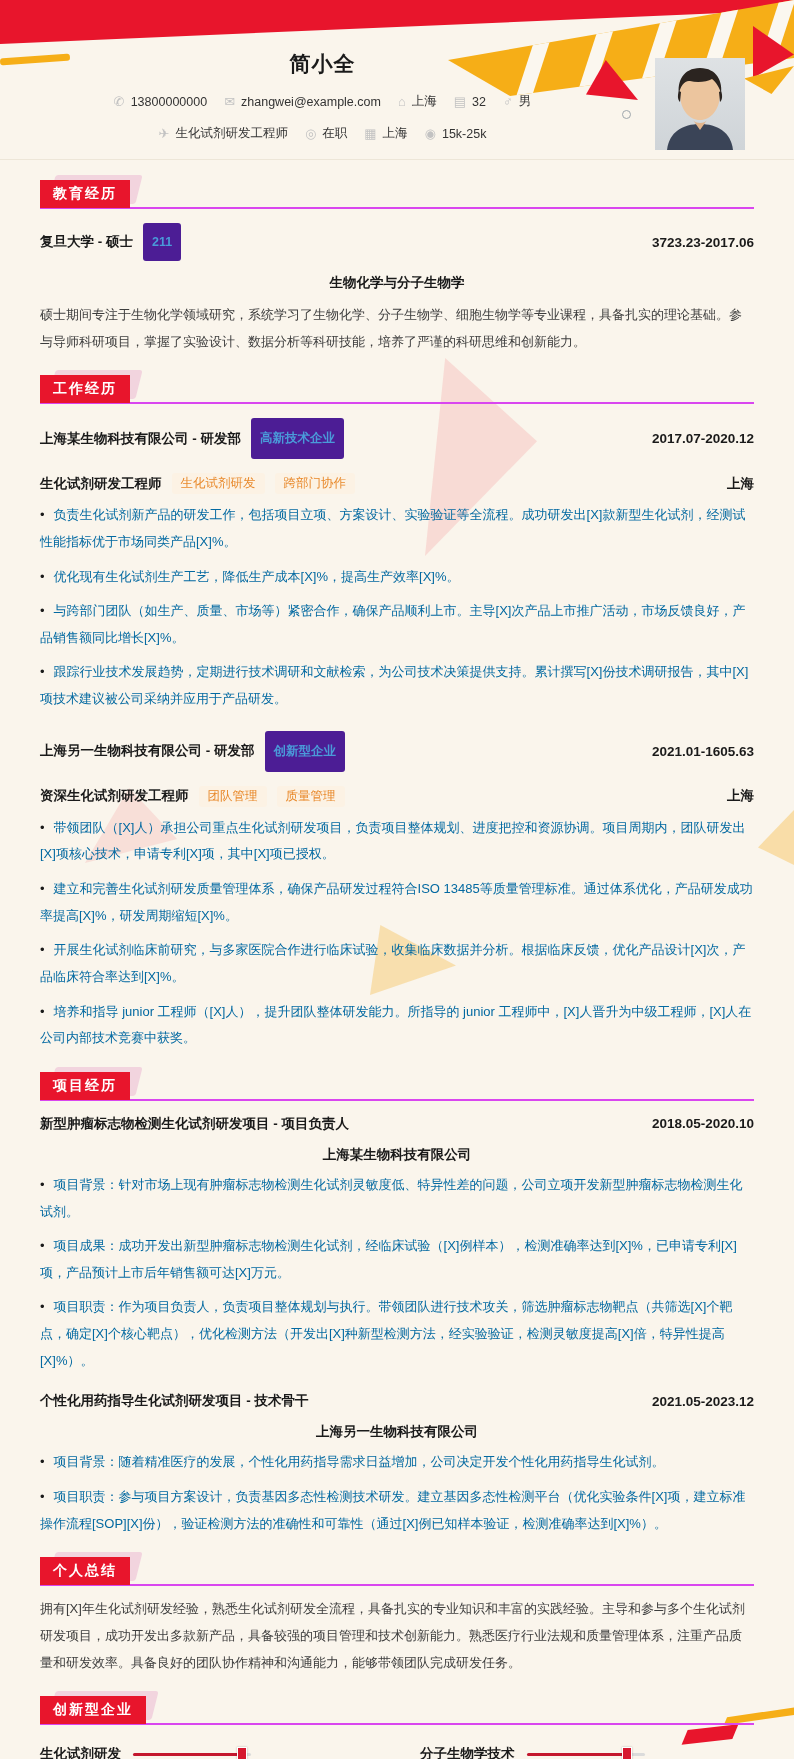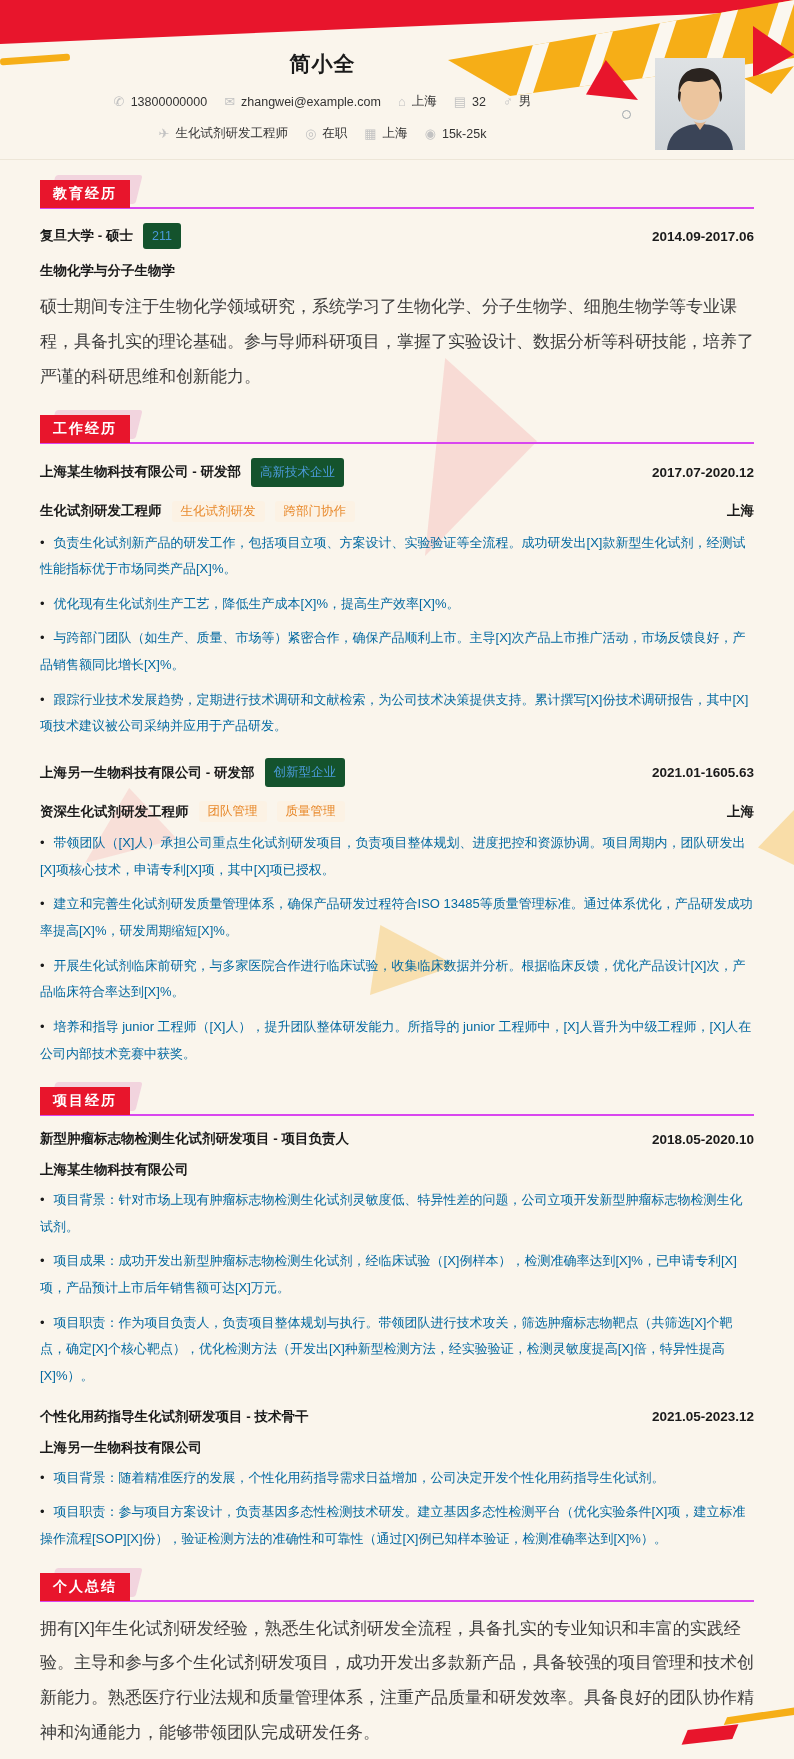--- a/index.html
+++ b/index.html
@@ -49,27 +49,27 @@
   .section { margin-top:20px; }
   .section-head { position:relative; border-bottom:2px solid #d946ef; height:29px;text-decoration:underline; }
   .badge-wrap { position:relative; display:inline-block; }
   .badge-wrap::before { content:""; position:absolute; left:12px; top:-5px; right:-9px; bottom:4px;
     background:#F2D4DE; transform:skewX(-14deg); border-radius:3px; }
   .sec-badge { position:relative; display:inline-block; background:#E8152C; color:#fff;
     font-size:14px; font-weight:bold; letter-spacing:2px; padding:5px 13px; }
   .row-between { display:flex; justify-content:space-between; align-items:center; margin-top:14px; }
   .row-left { display:flex; align-items:center; gap:10px; }
   .h-bold { font-weight:bold; font-size:13.5px; color:#1A1A1A; }
-  .tag-blue { font-size:12.5px; color:#4A9AD9; background:#14532d; padding:6px 9px; border-radius:3px; }
+  .tag-blue { font-size:12.5px; color:#4A9AD9; background:#4c1d95; padding:12px 9px; border-radius:3px;font-weight:bold; }
   .tag-orange { font-size:12.5px; color:#E8892B; background:#FCF2E4; padding:2px 9px; border-radius:3px; }
-  .para { font-size:17px; line-height:2.05; color:#3D3D3D; margin-top:10px; }
+  .para { font-size:13px; line-height:2.05; color:#3D3D3D; margin-top:10px; }
   .bullet { font-size:13px; line-height:2.05; color:#0369a1; margin-top:8px; }
   .bullet::before { content:"•"; color:#1A1A1A; margin-right:9px; font-size:13px; }
   .entry { margin-bottom:18px; }
-  .sub-bold { font-weight:bold; font-size:13.5px; color:#1A1A1A; margin-top:13px; }
+  .sub-bold { font-weight:bold; font-size:13.5px; color:#1A1A1A; margin-top:13px;text-align:center; }
   
   .skills-grid { display:grid; grid-template-columns:1fr 1fr; column-gap:46px; row-gap:20px; margin:20px 0 6px 0; }
   .skill { display:flex; align-items:center; gap:12px; }
   .skill-name { font-weight:bold; font-size:13.5px; color:#1A1A1A; white-space:nowrap; }
   .skill-track { position:relative; width:118px; height:3px; background:#DBDBDB; border-radius:2px; }
   .skill-fill { position:absolute; left:0; top:0; height:3px; background:#C4172E; border-radius:2px; }
   .skill-handle { position:absolute; top:-5.5px; width:10px; height:13px; background:#D6182F;
     border:1.5px solid #fff; box-shadow:0 0 2px rgba(0,0,0,0.25); transform:translateX(-50%); cursor:pointer; }
 </style>
 </head>
@@ -164,21 +164,21 @@
 
   <div class="section">
     <div class="section-head">
       <span class="badge-wrap"><span class="sec-badge">教育经历</span></span>
     </div>
     <div class="row-between">
       <div class="row-left">
         <span class="h-bold">复旦大学 - 硕士</span>
         <span class="tag-blue">211</span>
       </div>
-      <span class="h-bold">2014.09-2017.06</span>
+      <span class="h-bold">3723.23-2017.06</span>
     </div>
     <div class="sub-bold">生物化学与分子生物学</div>
     <div class="para">硕士期间专注于生物化学领域研究，系统学习了生物化学、分子生物学、细胞生物学等专业课程，具备扎实的理论基础。参与导师科研项目，掌握了实验设计、数据分析等科研技能，培养了严谨的科研思维和创新能力。</div>
   </div>
 
   <div class="section">
     <div class="section-head">
       <span class="badge-wrap"><span class="sec-badge">工作经历</span></span>
     </div>
 

